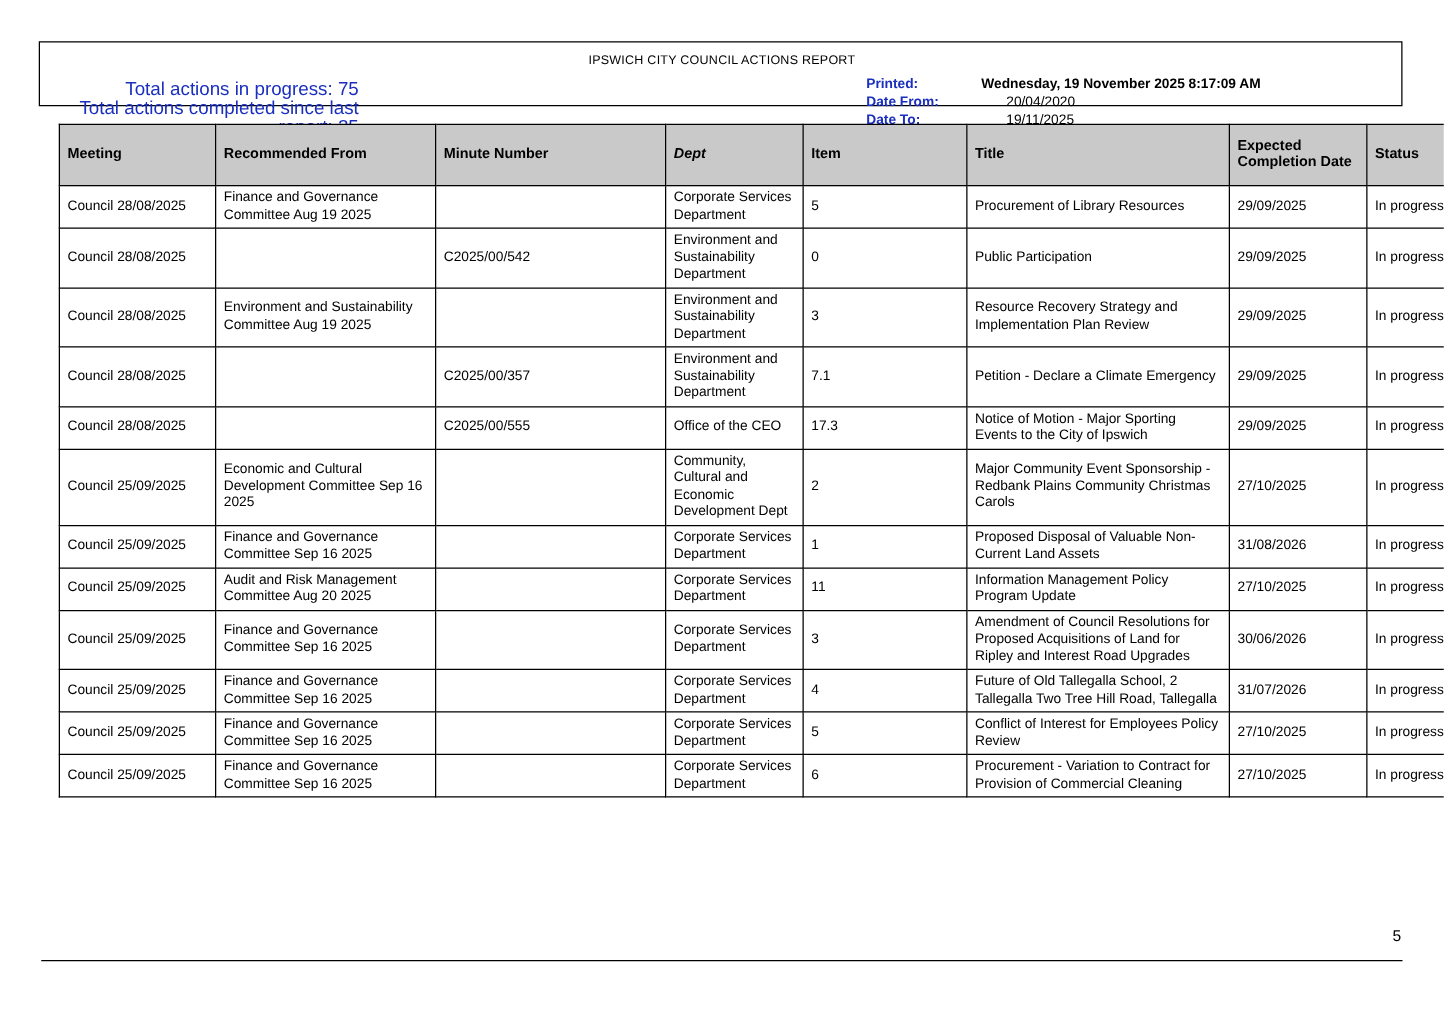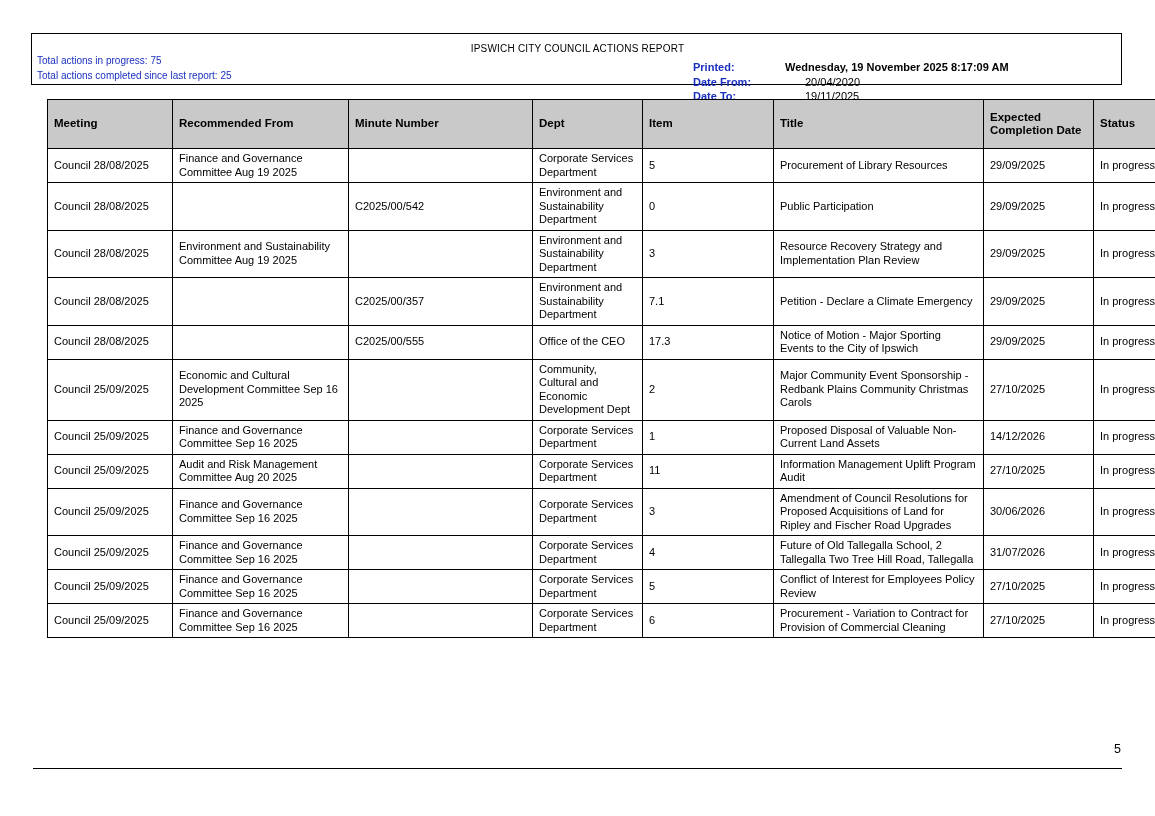--- a/index.html
+++ b/index.html
@@ -28,25 +28,26 @@
     left: 31px;
     top: 33px;
     width: 1091px;
     height: 52px;
     border: 1px solid #000000;
     box-sizing: border-box;
   }
   .header-left {
     position: absolute;
     left: 5px;
-    top: 19px;
+    top: 30px;
     width: 250px;
-    font-size: 10px;
+    font-size: 15px;
     color: #1a2fbf;
     line-height: 15px;
+    text-align: right;
   }
   .header-title {
     position: absolute;
     left: 0;
     top: 9px;
     width: 1091px;
     text-align: center;
     font-size: 10px;
     letter-spacing: 0.2px;
     color: #000000;
@@ -114,21 +115,21 @@
   td.c-minute    { width: 171px; vertical-align: top; padding-top: 5px; }
   td.c-dept      { width: 97px;  vertical-align: top; padding-top: 5px; }
   td.c-item      { width: 118px; }
   td.c-title     { width: 197px; }
   td.c-expected  { width: 97px;  text-align: left; margin-left: 31px; }
   td.c-status    { width: 121px; vertical-align: top; padding-top: 5px; }
 
   th.c-meeting   { width: 112px; }
   th.c-recfrom   { width: 163px; }
   th.c-minute    { width: 171px; }
-  th.c-dept      { width: 97px; }
+  th.c-dept      { width: 97px; font-style: italic; }
   th.c-item      { width: 118px; }
   th.c-title     { width: 197px; }
   th.c-expected  { width: 97px; margin-left: 12px; }
   th.c-status    { width: 121px; }
 
   
   .page-number {
     position: absolute;
     right: 34px;
     top: 742px;
@@ -242,40 +243,40 @@
           <td class="c-expected">27/10/2025</td>
           <td class="c-status">In progress</td>
         </tr>
         <tr>
           <td class="c-meeting">Council 25/09/2025</td>
           <td class="c-recfrom">Finance and Governance Committee Sep 16 2025</td>
           <td class="c-minute"></td>
           <td class="c-dept">Corporate Services Department</td>
           <td class="c-item">1</td>
           <td class="c-title">Proposed Disposal of Valuable Non-Current Land Assets</td>
-          <td class="c-expected">14/12/2026</td>
+          <td class="c-expected">31/08/2026</td>
           <td class="c-status">In progress</td>
         </tr>
         <tr>
           <td class="c-meeting">Council 25/09/2025</td>
           <td class="c-recfrom">Audit and Risk Management Committee Aug 20 2025</td>
           <td class="c-minute"></td>
           <td class="c-dept">Corporate Services Department</td>
           <td class="c-item">11</td>
-          <td class="c-title">Information Management Uplift Program Audit</td>
+          <td class="c-title">Information Management Policy Program Update</td>
           <td class="c-expected">27/10/2025</td>
           <td class="c-status">In progress</td>
         </tr>
         <tr>
           <td class="c-meeting">Council 25/09/2025</td>
           <td class="c-recfrom">Finance and Governance Committee Sep 16 2025</td>
           <td class="c-minute"></td>
           <td class="c-dept">Corporate Services Department</td>
           <td class="c-item">3</td>
-          <td class="c-title">Amendment of Council Resolutions for Proposed Acquisitions of Land for Ripley and Fischer Road Upgrades</td>
+          <td class="c-title">Amendment of Council Resolutions for Proposed Acquisitions of Land for Ripley and Interest Road Upgrades</td>
           <td class="c-expected">30/06/2026</td>
           <td class="c-status">In progress</td>
         </tr>
         <tr>
           <td class="c-meeting">Council 25/09/2025</td>
           <td class="c-recfrom">Finance and Governance Committee Sep 16 2025</td>
           <td class="c-minute"></td>
           <td class="c-dept">Corporate Services Department</td>
           <td class="c-item">4</td>
           <td class="c-title">Future of Old Tallegalla School, 2 Tallegalla Two Tree Hill Road, Tallegalla</td>

